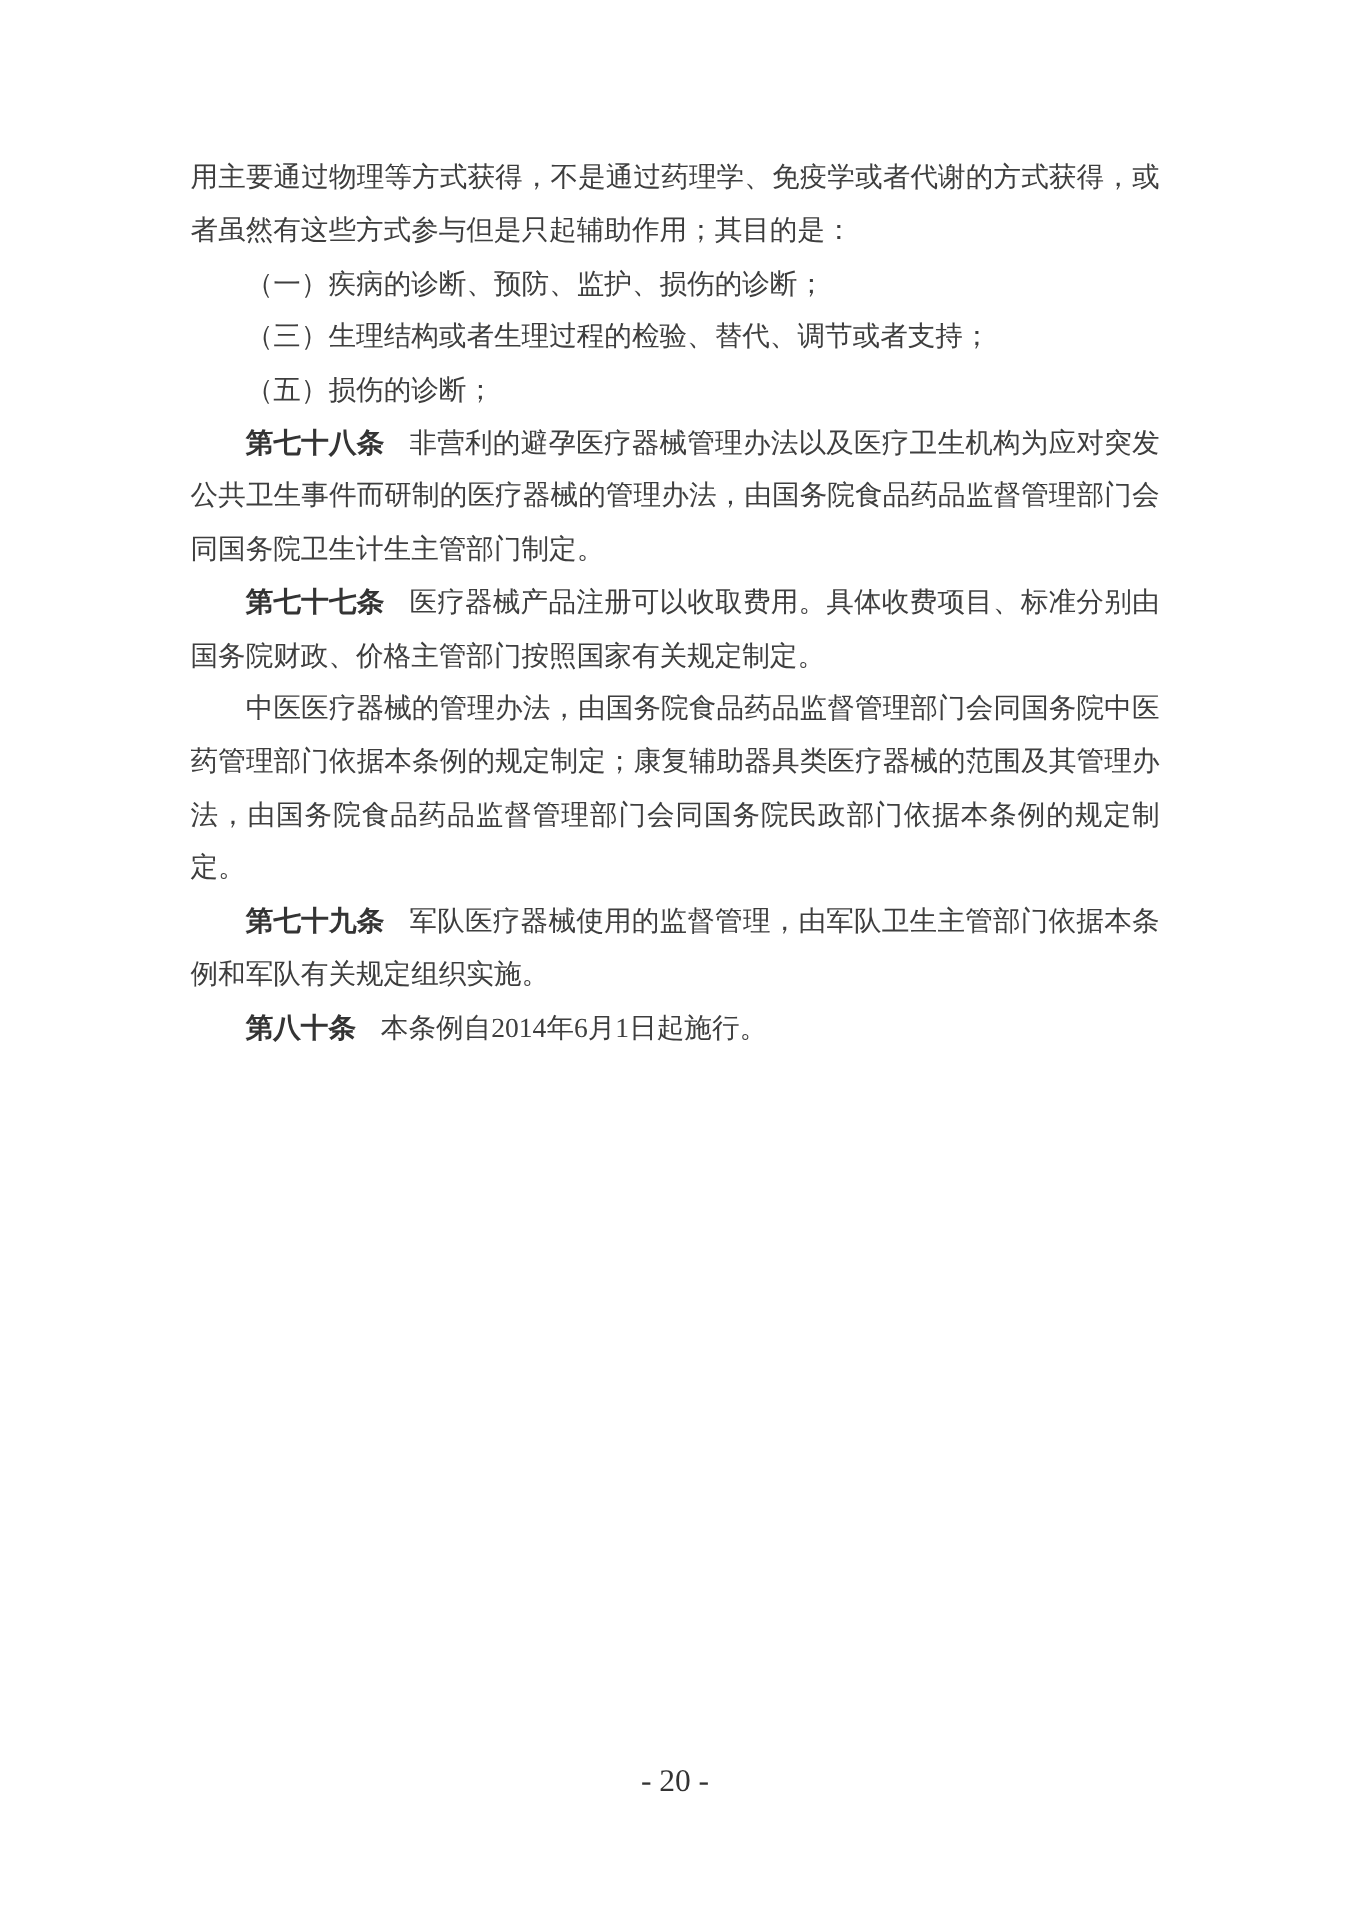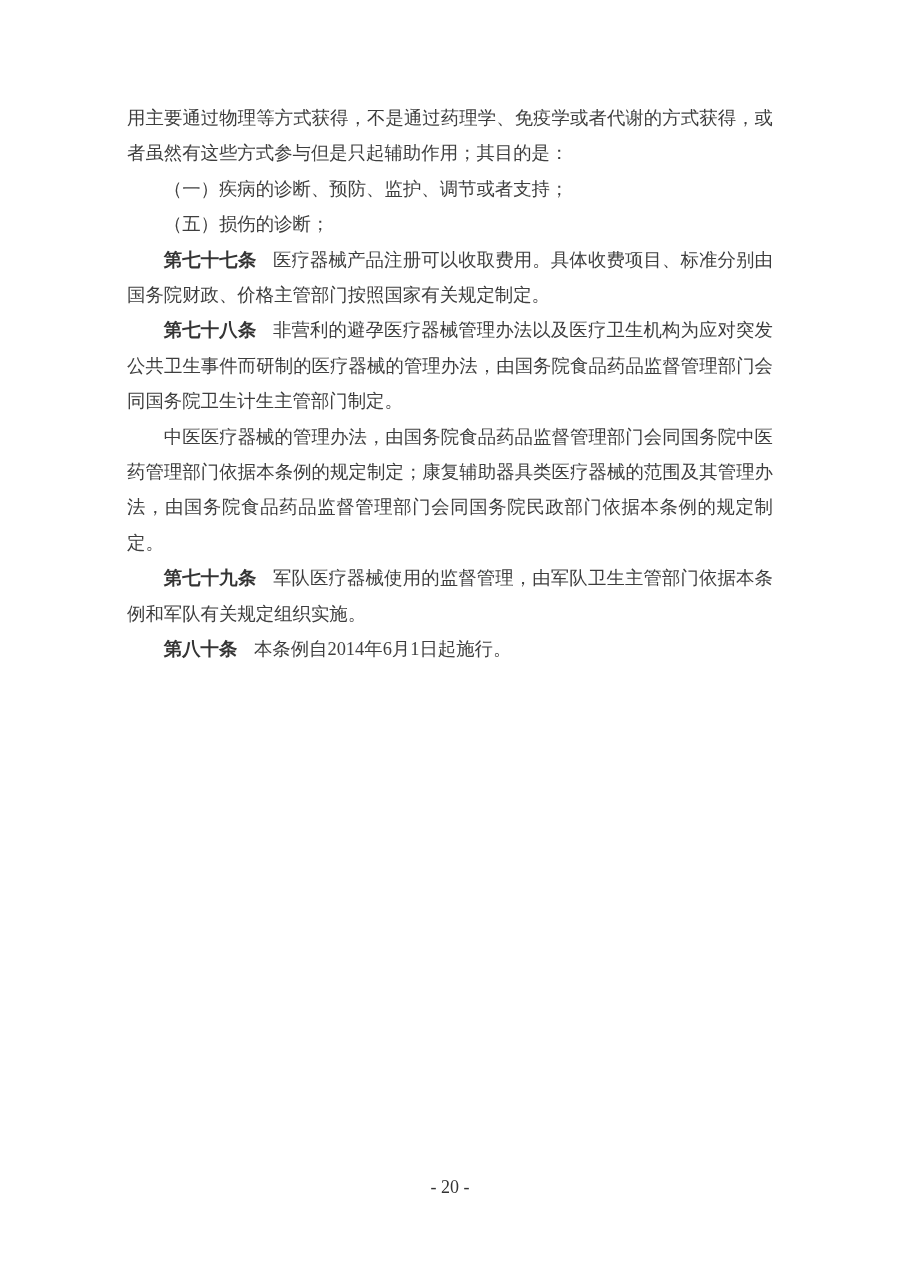--- a/index.html
+++ b/index.html
@@ -38,40 +38,41 @@
     font-weight: bold;
     margin-right: 0.9em;
     color: #343434;
   }
   .footer {
     position: absolute;
     top: 1176px;
     left: 0;
     width: 100%;
     text-align: center;
-    font-size: 18px;
+    font-size: 21px;
     line-height: 22px;
     color: #333333;
   }
 </style>
 </head>
 <body>
 
 <div class="page">
   <div class="content">
 
     <p class="para no-indent">用主要通过物理等方式获得，不是通过药理学、免疫学或者代谢的方式获得，或者虽然有这些方式参与但是只起辅助作用；其目的是：</p>
 
-    <p class="para">（一）疾病的诊断、预防、监护、调节或者支持；</p>
+    <p class="para">（一）疾病的诊断、预防、监护、损伤的诊断；</p>
+    <p class="para">（三）生理结构或者生理过程的检验、替代、调节或者支持；</p>
     <p class="para">（五）损伤的诊断；</p>
 
 
+    <p class="para"><b class="term">第七十八条</b><span>非营利的避孕医疗器械管理办法以及医疗卫生机构为应对突发公共卫生事件而研制的医疗器械的管理办法，由国务院食品药品监督管理部门会同国务院卫生计生主管部门制定。</span></p>
+
     <p class="para"><b class="term">第七十七条</b><span>医疗器械产品注册可以收取费用。具体收费项目、标准分别由国务院财政、价格主管部门按照国家有关规定制定。</span></p>
-
-    <p class="para"><b class="term">第七十八条</b><span>非营利的避孕医疗器械管理办法以及医疗卫生机构为应对突发公共卫生事件而研制的医疗器械的管理办法，由国务院食品药品监督管理部门会同国务院卫生计生主管部门制定。</span></p>
 
     <p class="para">中医医疗器械的管理办法，由国务院食品药品监督管理部门会同国务院中医药管理部门依据本条例的规定制定；康复辅助器具类医疗器械的范围及其管理办法，由国务院食品药品监督管理部门会同国务院民政部门依据本条例的规定制定。</p>
 
     <p class="para"><b class="term">第七十九条</b><span>军队医疗器械使用的监督管理，由军队卫生主管部门依据本条例和军队有关规定组织实施。</span></p>
 
     <p class="para"><b class="term">第八十条</b><span>本条例自2014年6月1日起施行。</span></p>
 
   </div>
 
   <div class="footer">- 20 -</div>

